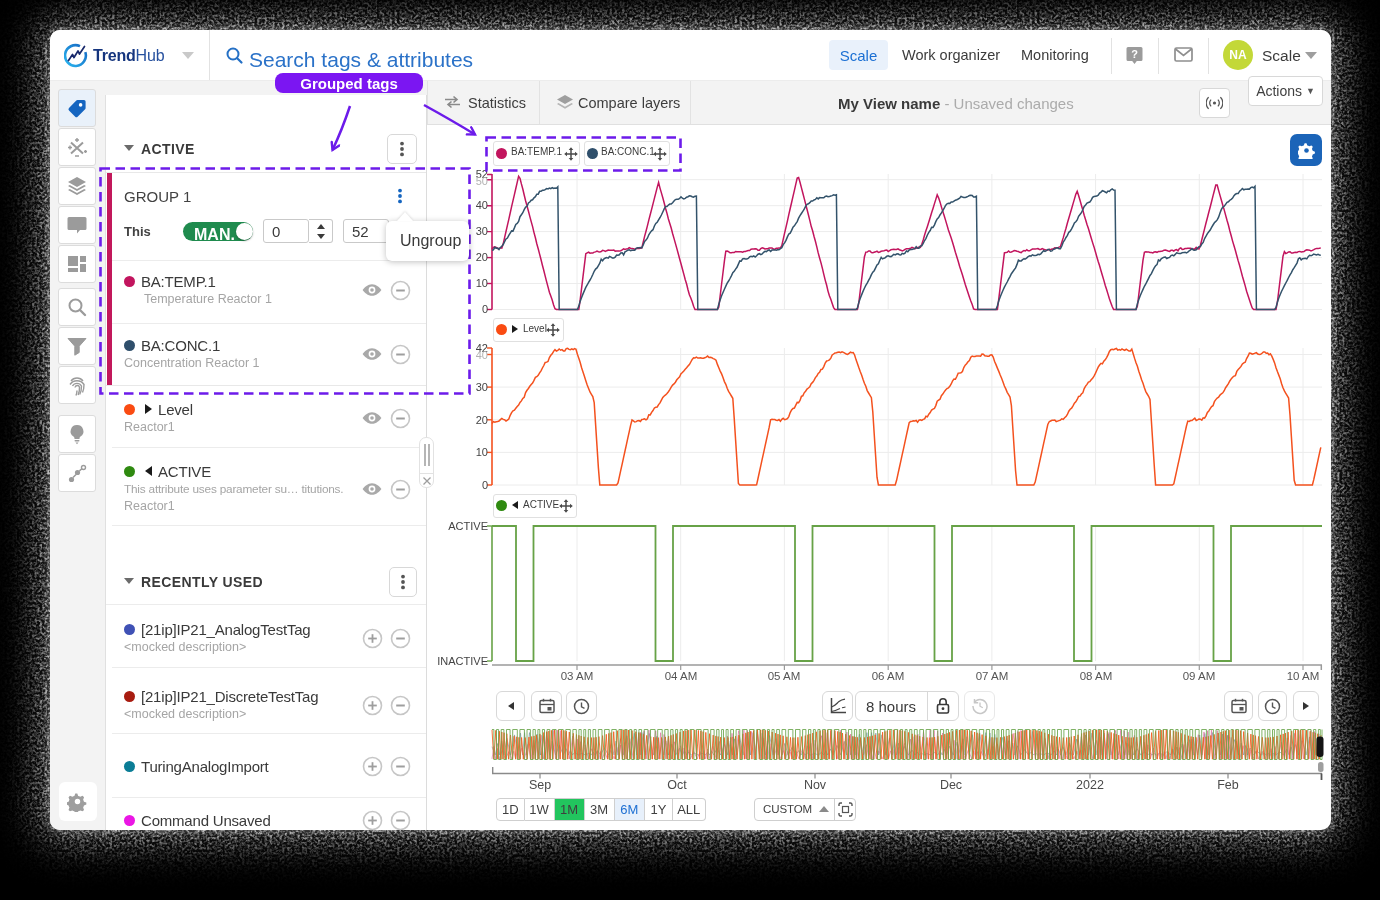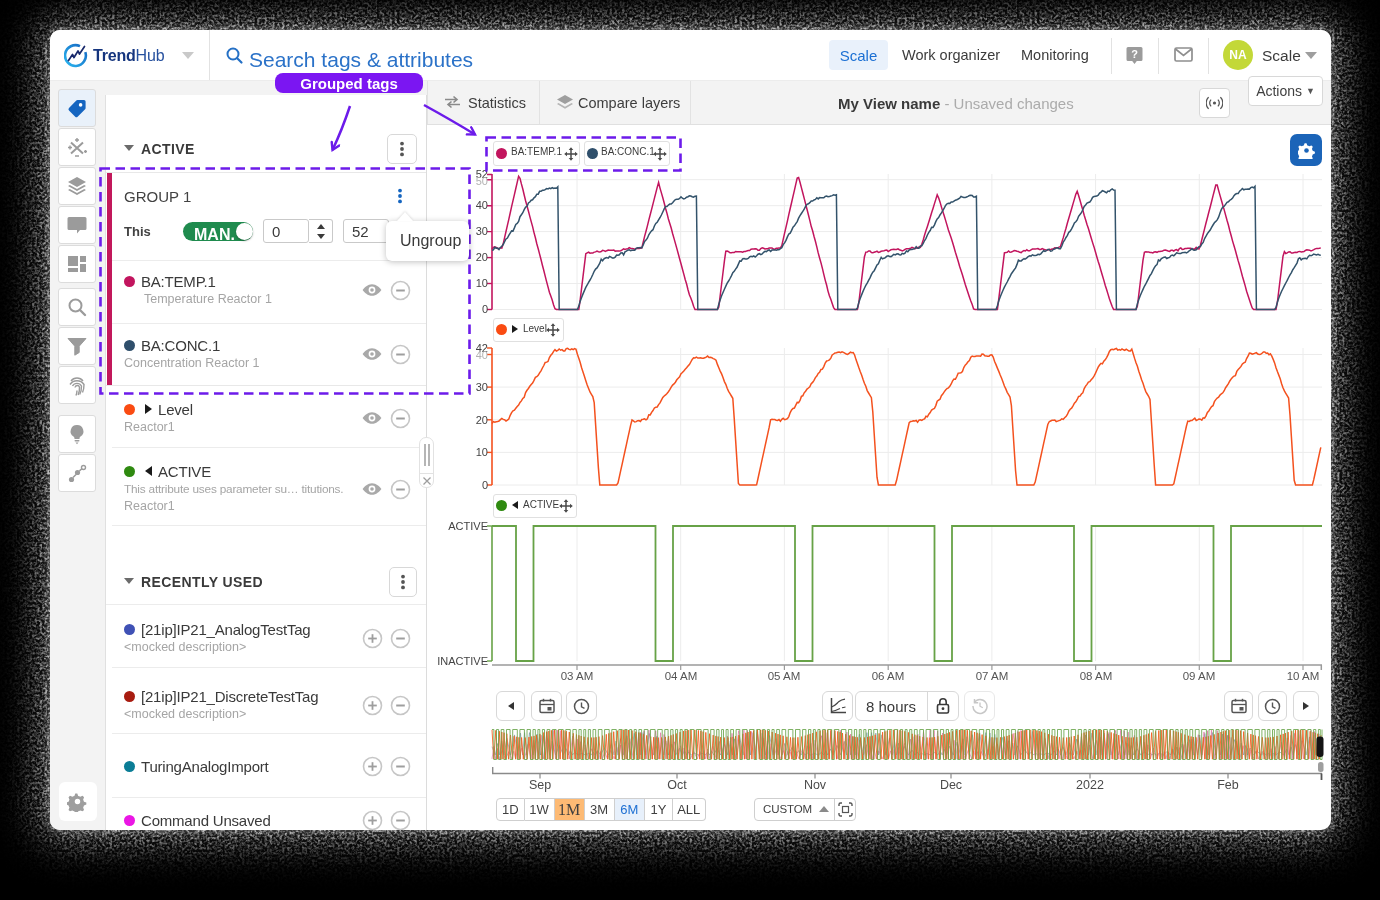--- a/index.html
+++ b/index.html
@@ -528,21 +528,21 @@
           <text x="815" y="789" font-size="12.5" fill="#4a4a4a" text-anchor="middle" font-family="Liberation Sans">Nov</text>
           <text x="951" y="789" font-size="12.5" fill="#4a4a4a" text-anchor="middle" font-family="Liberation Sans">Dec</text>
           <text x="1090" y="789" font-size="12.5" fill="#4a4a4a" text-anchor="middle" font-family="Liberation Sans">2022</text>
           <text x="1228" y="789" font-size="12.5" fill="#4a4a4a" text-anchor="middle" font-family="Liberation Sans">Feb</text>
           <rect x="1316.5" y="736.5" width="7" height="20.5" rx="3" fill="#141414"></rect>
           <rect x="1318" y="762" width="5.5" height="10" rx="2.5" fill="#9e9e9e"></rect>
           <line x1="1321.5" y1="773.5" x2="1321.5" y2="780" stroke="#555" stroke-width="1.8"></line>
         </svg>
         <div class="abs cc" style="left:496px;top:798px;width:28.5px;height:23px;background:#fff;border:1px solid #cfcfcf;border-left:1px solid #cfcfcf;border-radius:4px 0 0 4px;font-size:13px;color:#3f3f3f;">1D</div>
         <div class="abs cc" style="left:524.5px;top:798px;width:30px;height:23px;background:#fff;border:1px solid #cfcfcf;border-left:none;border-radius:0;font-size:13px;color:#3f3f3f;">1W</div>
-        <div class="abs cc" style="left:554.5px;top:798px;width:30px;height:23px;background:#fdba74;border:1px solid #cfcfcf;border-left:none;border-radius:0;font-size:16px;color:#3f3f3f;font-family:Liberation Serif, serif;">1M</div>
+        <div class="abs cc" style="left:554.5px;top:798px;width:30px;height:23px;background:#22c55e;border:1px solid #cfcfcf;border-left:none;border-radius:0;font-size:13px;color:#3f3f3f;">1M</div>
         <div class="abs cc" style="left:584.5px;top:798px;width:30px;height:23px;background:#fff;border:1px solid #cfcfcf;border-left:none;border-radius:0;font-size:13px;color:#3f3f3f;">3M</div>
         <div class="abs cc" style="left:614.5px;top:798px;width:30.5px;height:23px;background:#e7f0fb;border:1px solid #cfcfcf;border-left:none;border-radius:0;font-size:13px;color:#1d6fd2;">6M</div>
         <div class="abs cc" style="left:645px;top:798px;width:28px;height:23px;background:#fff;border:1px solid #cfcfcf;border-left:none;border-radius:0;font-size:13px;color:#3f3f3f;">1Y</div>
         <div class="abs cc" style="left:673px;top:798px;width:32.5px;height:23px;background:#fff;border:1px solid #cfcfcf;border-left:none;border-radius:0 4px 4px 0;font-size:13px;color:#3f3f3f;">ALL</div>
         <div class="abs" style="left:754px;top:798px;width:102px;height:23px;background:#fff;border:1px solid #cfcfcf;border-radius:4px;"></div>
 <div class="txt" style="left:763px;top:802.5px;font-size:11.5px;letter-spacing:-.1px;color:#3f3f3f;">CUSTOM</div>
 <div class="abs" style="left:819px;top:806px;width:0;height:0;border-left:5.5px solid transparent;border-right:5.5px solid transparent;border-bottom:6.5px solid #8a8a8a;"></div>
 <div class="vline" style="left:834px;top:798px;height:23px;background:#cfcfcf;"></div>
 <svg class="abs" style="left:838px;top:802px" width="15" height="15" viewBox="0 0 15 15">
 <path d="M1 4 V2.5 A1.5 1.5 0 0 1 2.5 1 H4 M11 1 H12.5 A1.5 1.5 0 0 1 14 2.5 V4 M14 11 V12.5 A1.5 1.5 0 0 1 12.5 14 H11 M4 14 H2.5 A1.5 1.5 0 0 1 1 12.5 V11" fill="none" stroke="#555" stroke-width="1.4"></path>

